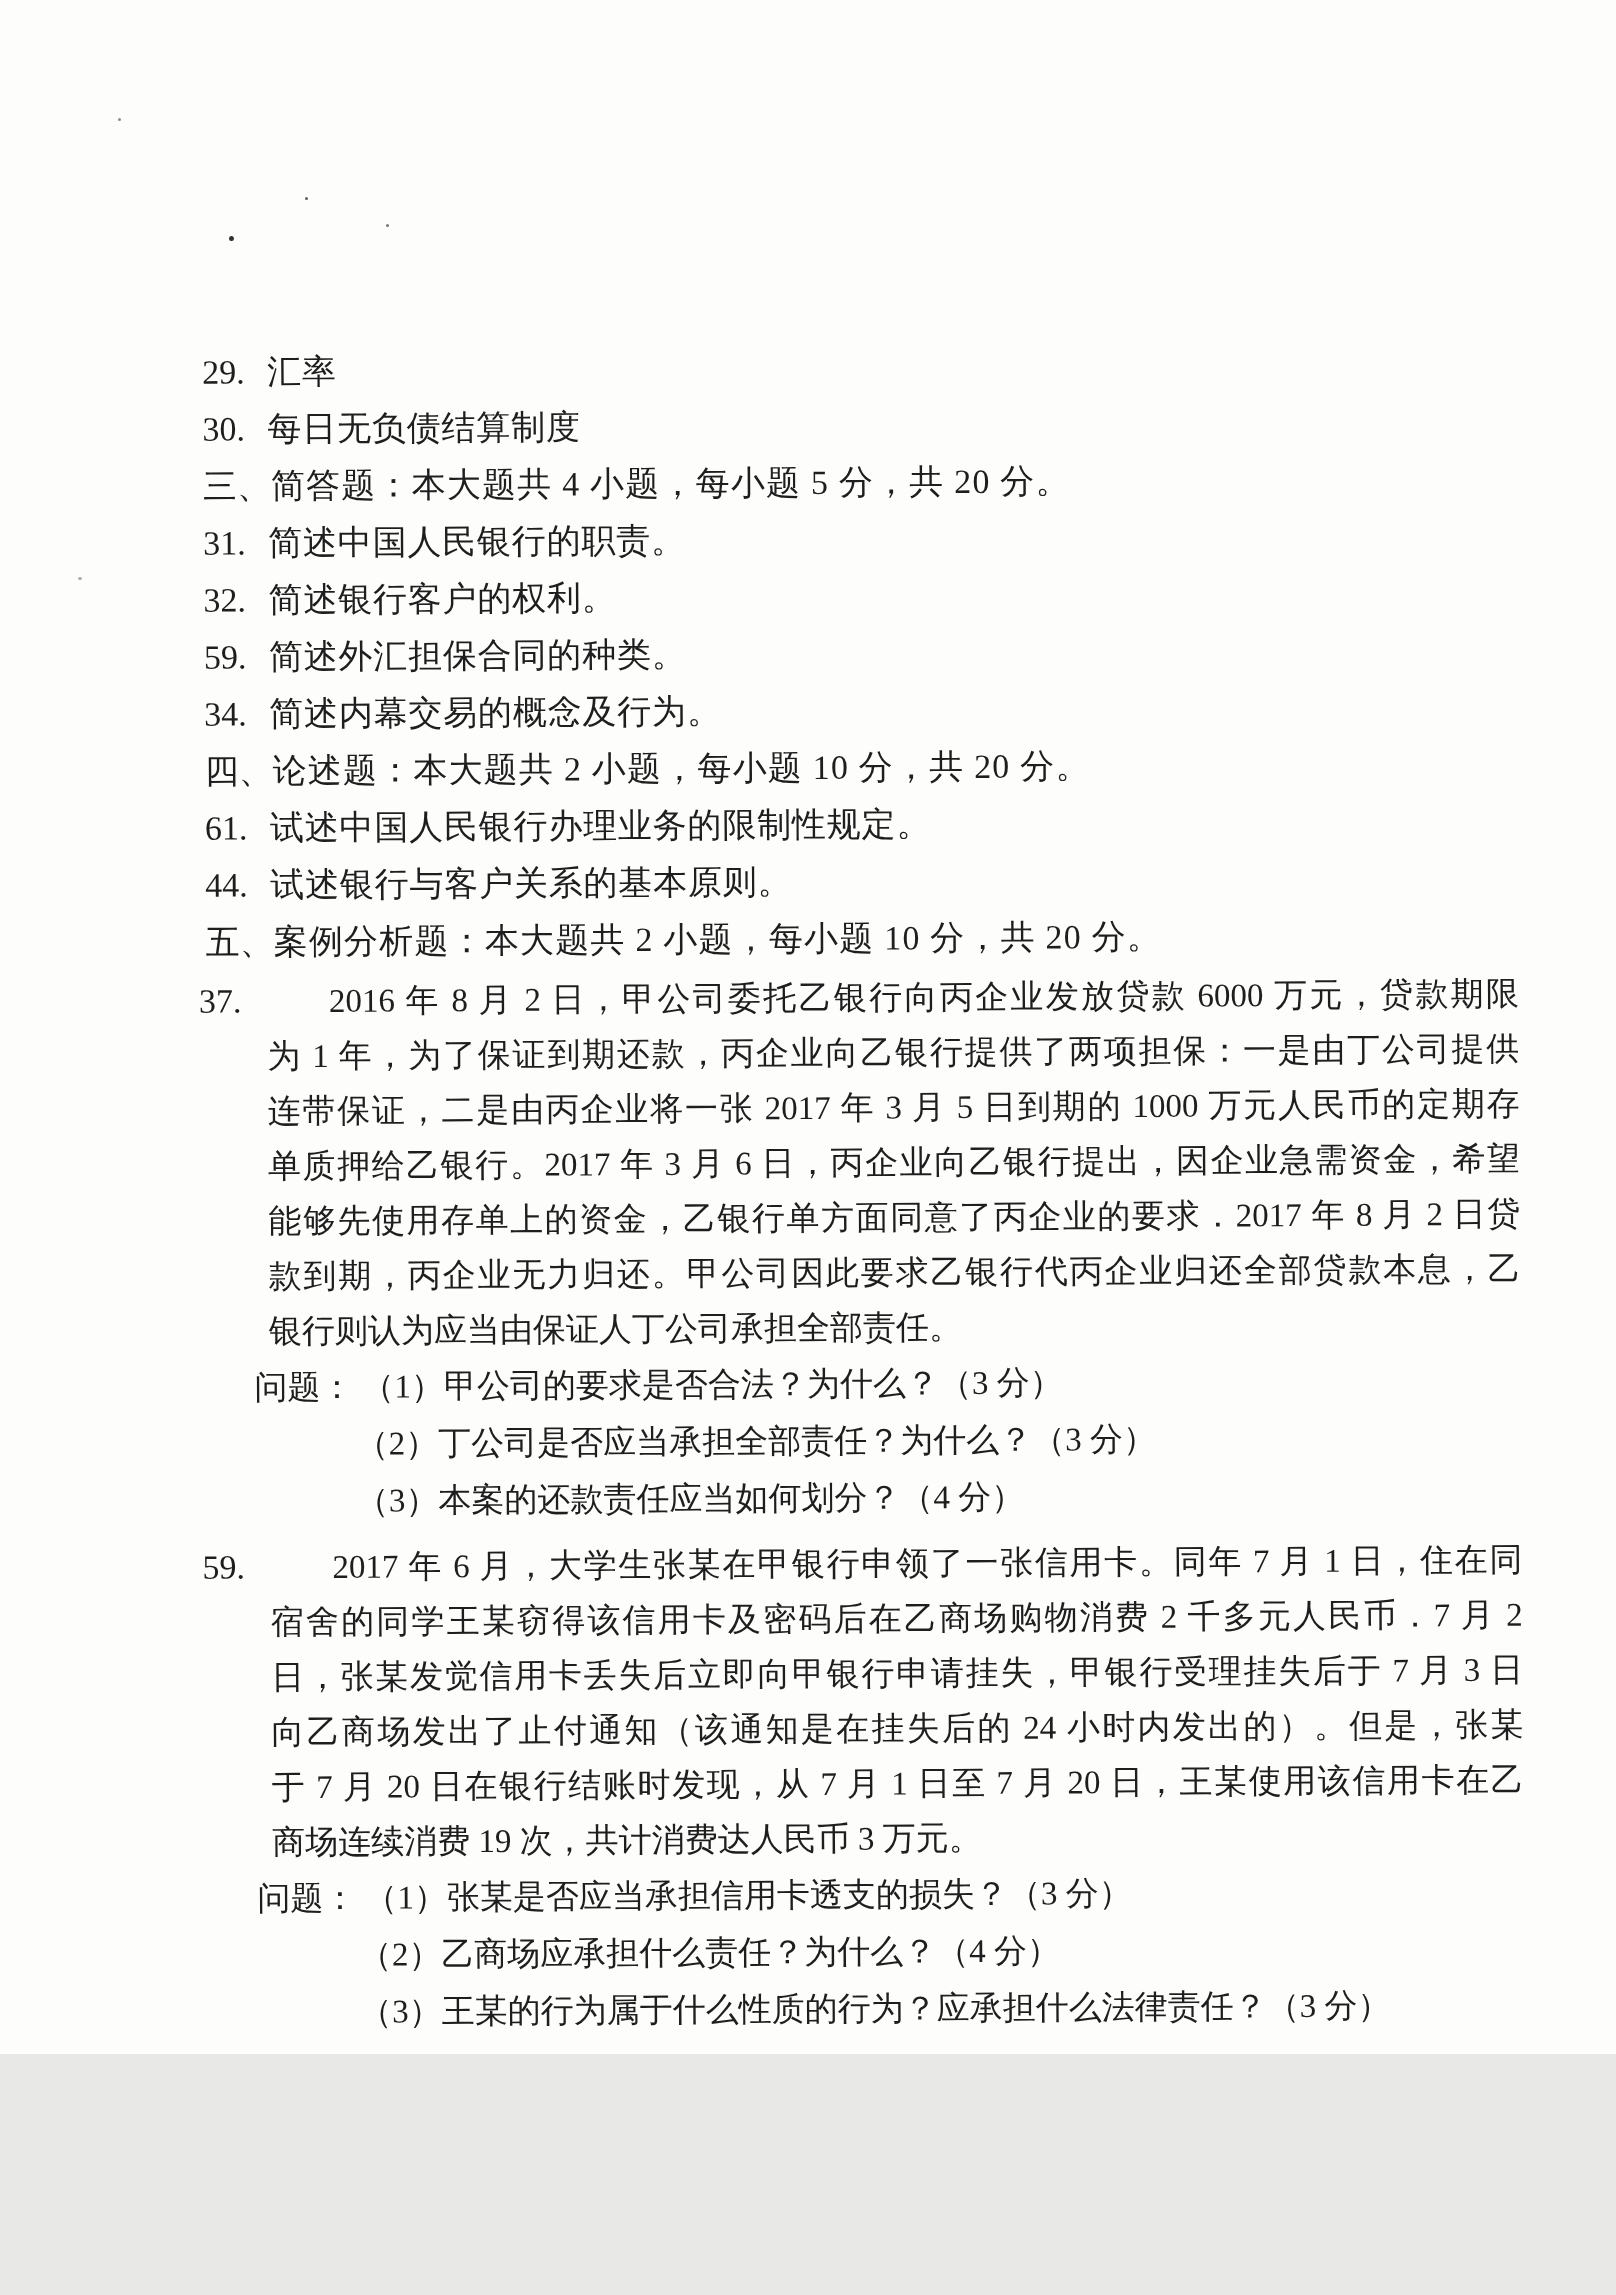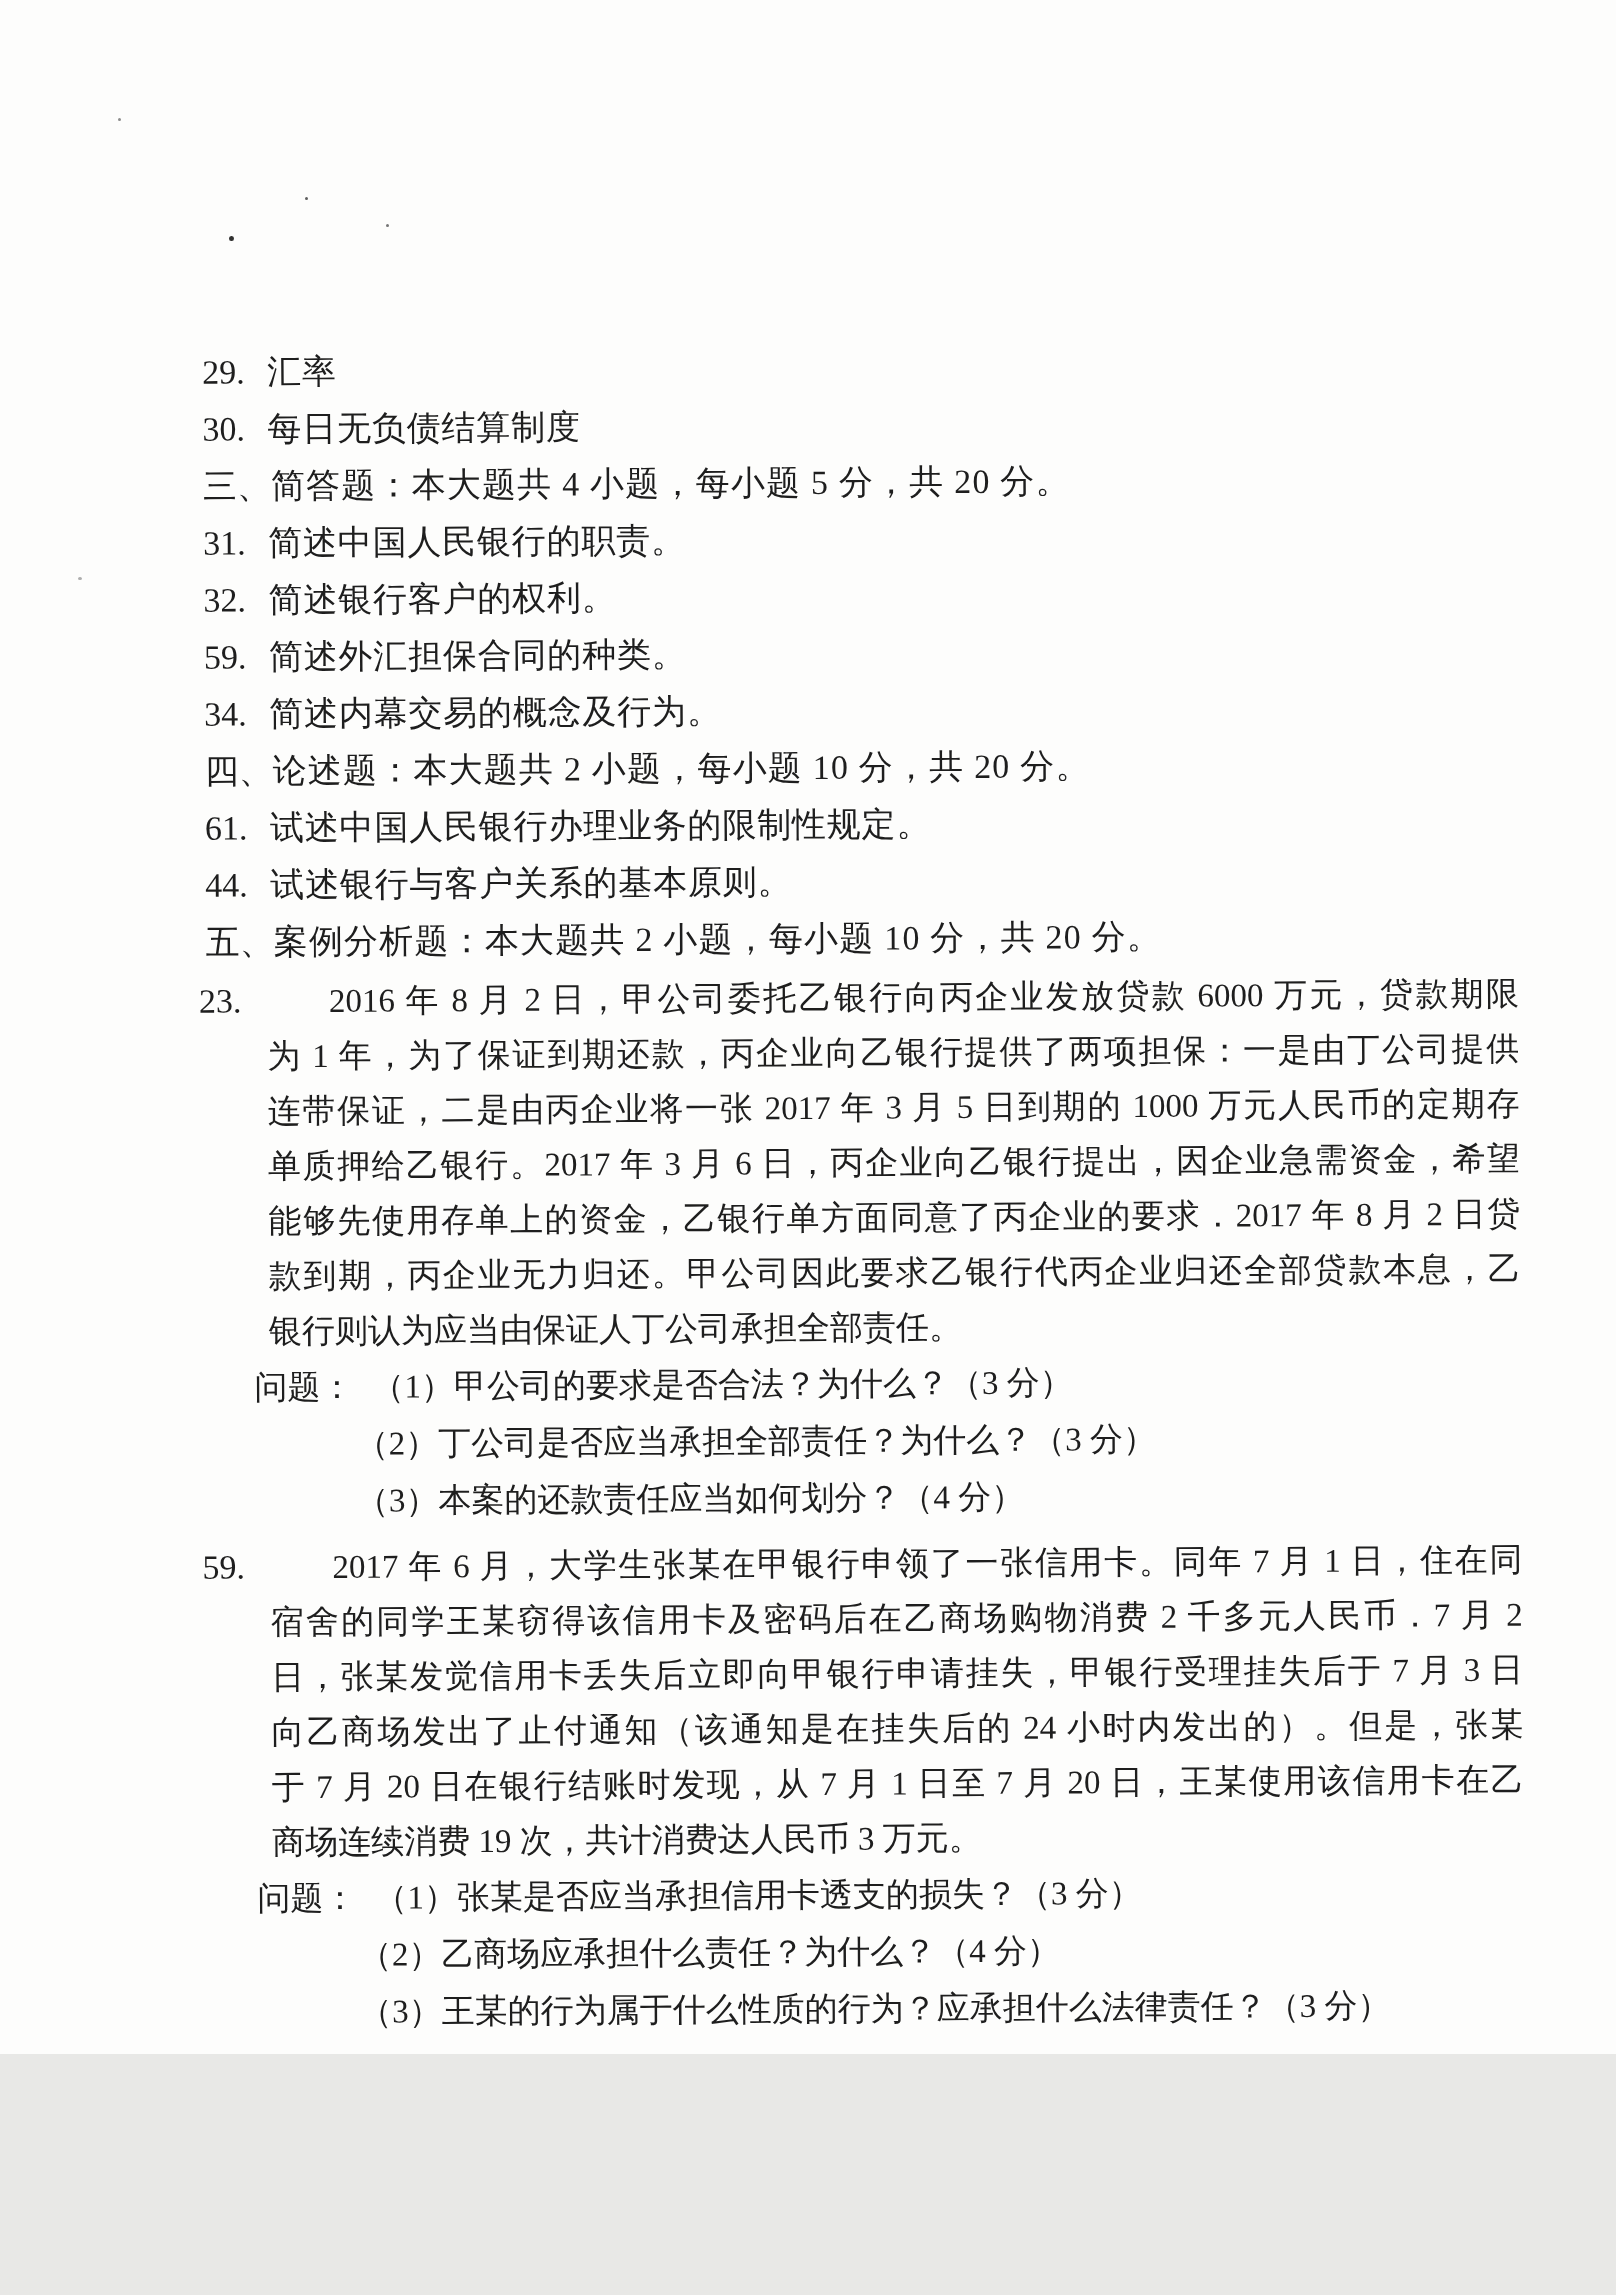--- a/index.html
+++ b/index.html
@@ -71,21 +71,21 @@
 
   
   .q-first {
     display: flex;
     align-items: center;
     height: 57px;
     margin-left: 253px;
     font-size: 33px;
     white-space: nowrap;
   }
-  .q-label { margin-right: 18px; }
+  .q-label { margin-right: 8px; }
   .q-cont {
     height: 57px;
     line-height: 57px;
     margin-left: 354px;
     font-size: 33px;
     white-space: nowrap;
   }
   .gap-before-38 { height: 6.2px; }
 
   .footer {
@@ -158,21 +158,21 @@
       <span class="num">44.</span>
       <span class="txt">试述银行与客户关系的基本原则。</span>
     </div>
     <div class="line section">
       <span class="num">五、</span>
       <span class="txt">案例分析题：本大题共 2 小题，每小题 10 分，共 20 分。</span>
     </div>
 
     <div class="case-block">
       <div class="case-first">
-        <span class="case-num">23.</span>
+        <span class="case-num">37.</span>
         <span class="case-first-text">2016 年 8 月 2 日，甲公司委托乙银行向丙企业发放贷款 6000 万元，贷款期限</span>
       </div>
       <div class="case-line full">为 1 年，为了保证到期还款，丙企业向乙银行提供了两项担保：一是由丁公司提供</div>
       <div class="case-line full">连带保证，二是由丙企业将一张 2017 年 3 月 5 日到期的 1000 万元人民币的定期存</div>
       <div class="case-line full">单质押给乙银行。2017 年 3 月 6 日，丙企业向乙银行提出，因企业急需资金，希望</div>
       <div class="case-line full">能够先使用存单上的资金，乙银行单方面同意了丙企业的要求．2017 年 8 月 2 日贷</div>
       <div class="case-line full">款到期，丙企业无力归还。甲公司因此要求乙银行代丙企业归还全部贷款本息，乙</div>
       <div class="case-line">银行则认为应当由保证人丁公司承担全部责任。</div>
       <div class="q-first">
         <span class="q-label">问题：</span>

